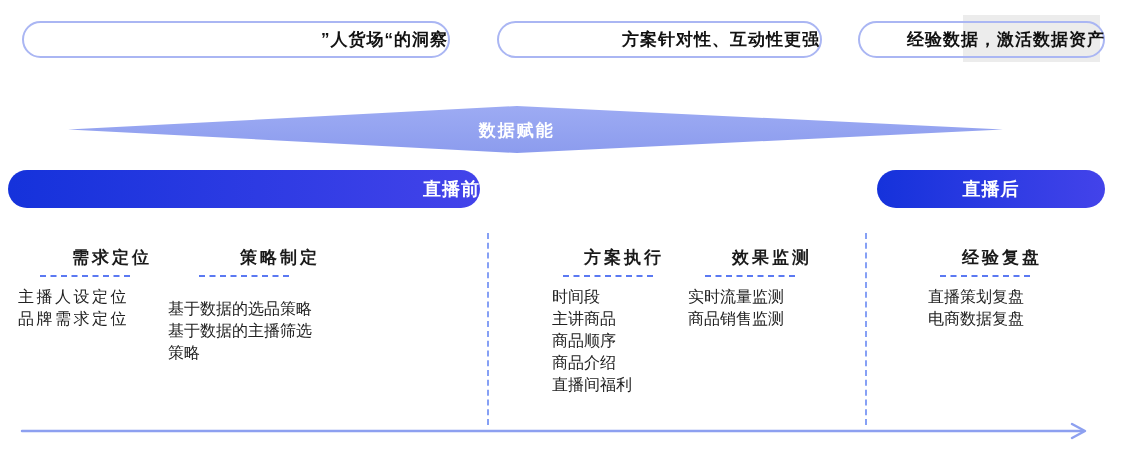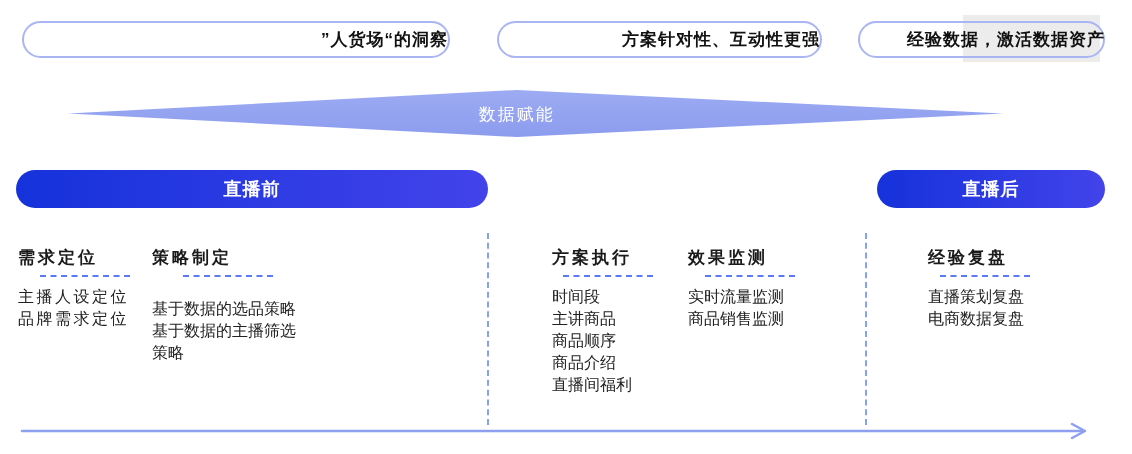--- a/index.html
+++ b/index.html
@@ -23,54 +23,55 @@
   }
   .pill-1{left:22px;width:428px;}
   .pill-2{left:497px;width:325px;}
   .pill-3{left:858px;width:247px;border:none;background:transparent;}
   .pill3-bg{position:absolute;inset:0;background:#ffffff;border-radius:20px;z-index:0;}
   .pill3-gray{position:absolute;left:105px;top:-6px;width:137px;height:47px;background:#ececec;z-index:1;}
   .pill3-border{position:absolute;inset:0;border:2px solid #aab6f3;border-radius:20px;z-index:2;}
   .pill3-text{position:relative;z-index:3;white-space:nowrap;}
   
   .banner{
-    position:absolute;left:68px;top:90px;width:935px;height:47px;
+    position:absolute;left:68px;top:106px;width:935px;height:47px;
     background:linear-gradient(180deg,#9dabf3 0%,#8c9cee 100%);
     clip-path:polygon(0% 50%, 48% 0%, 100% 50%, 48% 100%);
+    font-weight:bold;
   }
   .banner-text{
     position:absolute;left:48%;top:50%;
     transform:translate(-50%,-50%);
     color:#ffffff;font-size:17px;letter-spacing:2px;white-space:nowrap;
   }
   
   .phase-pill{
     position:absolute;top:170px;height:38px;
     border-radius:19px;
     background:linear-gradient(90deg,#1532db 0%,#4343ea 100%);
     display:flex;align-items:center;justify-content:center;
     color:#ffffff;font-size:18px;font-weight:bold;letter-spacing:1px;
   }
-  .phase-1{left:16px;width:472px;}
+  .phase-1{left:8px;width:472px;justify-content:flex-end;}
   .phase-2{left:502px;width:350px;}
   .phase-3{left:877px;width:228px;}
   
   .col{position:absolute;top:246px;}
   .col-header{
-    text-align:left;font-size:17px;font-weight:bold;color:#1a1a1a;
+    text-align:right;font-size:17px;font-weight:bold;color:#1a1a1a;
     letter-spacing:3px;white-space:nowrap;font-family:Liberation Mono, monospace;
   }
   .col-dash{
     width:90px;margin:6px auto 9px;
     border-bottom:2px dashed #5b79f2;height:0;
   }
   .items{font-size:16px;line-height:22px;color:#222;}
   .col-1{left:18px;width:134px;}
   .col-1 .items{letter-spacing:2.5px;}
-  .col-2{left:152px;width:152px;}
+  .col-2{left:168px;width:152px;}
   .col-2 .items{width:150px;margin-top:21px;}
   .col-3{left:352px;width:116px;}
   .col-4{left:552px;width:112px;}
   .col-5{left:688px;width:124px;}
   .col-6{left:928px;width:114px;}
   
   .v-divider{
     position:absolute;top:233px;height:192px;width:0;
     border-left:2px dashed #86a0f5;
   }

